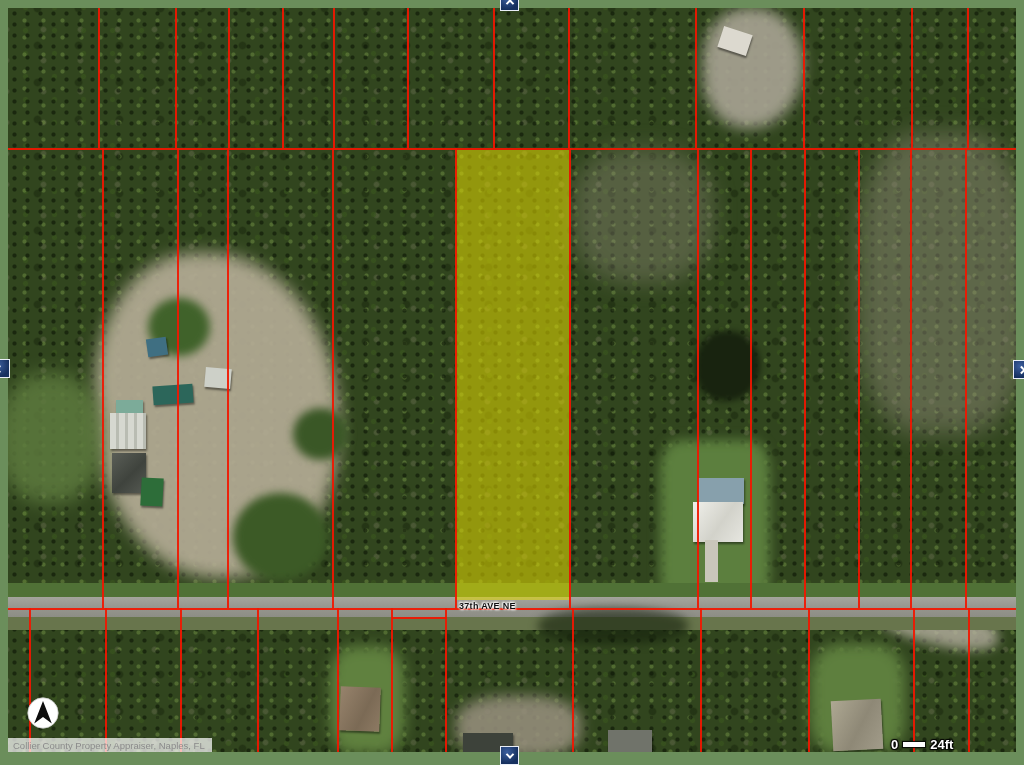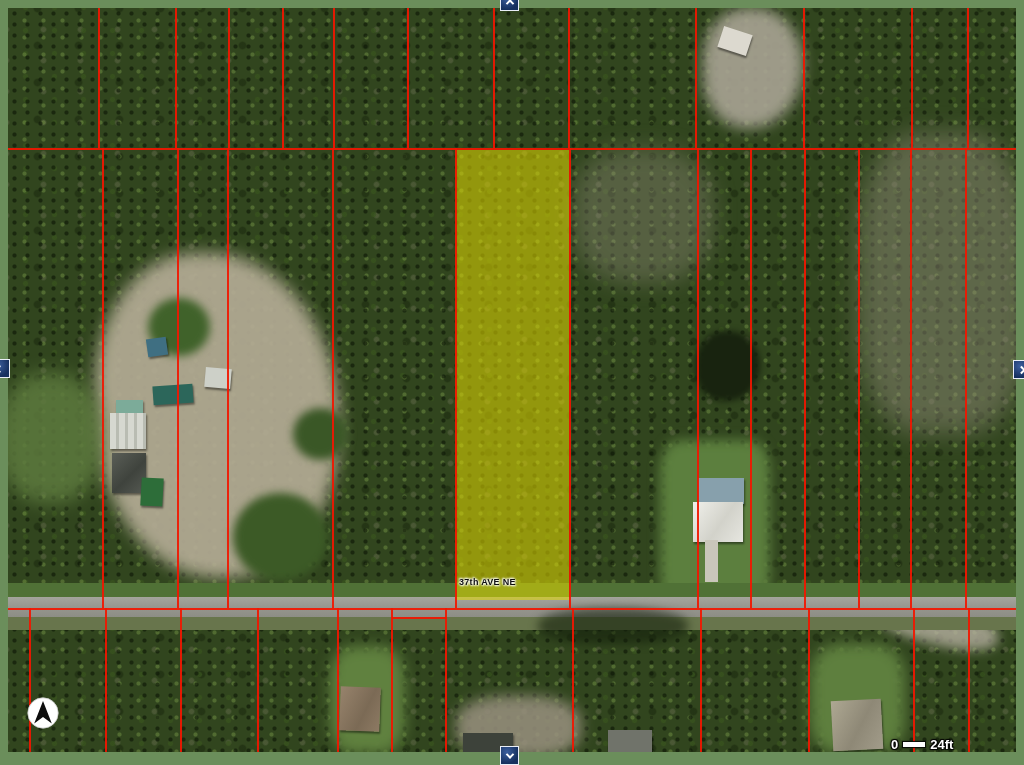--- a/index.html
+++ b/index.html
@@ -18,21 +18,21 @@
     background-size:13px 11px,19px 17px,29px 23px,37px 31px,41px 37px;
     background-position:0 0,7px 4px,3px 11px,17px 6px,9px 19px;}
   .patch{position:absolute;pointer-events:none;}
   .bld{position:absolute;box-shadow:1px 2px 2px rgba(0,0,0,.45);}
   #road-grass-n{position:absolute;left:0;top:575px;width:1008px;height:14px;background:#507136;z-index:3;}
   #road-surface{position:absolute;left:0;top:589px;width:1008px;height:20px;background:linear-gradient(#a5a59d,#95958d 55%,#8d8d85);z-index:3;}
   #road-shoulder-s{position:absolute;left:0;top:609px;width:1008px;height:13px;background:#68754c;z-index:3;}
   #highlight{position:absolute;z-index:4;}
   #parcel-lines{position:absolute;left:0;top:0;width:100%;height:100%;z-index:5;pointer-events:none;}
   .pline{position:absolute;opacity:.92;}
-  #street-label{position:absolute;left:440px;top:569px;z-index:6;font-size:9px;font-weight:bold;color:#101010;letter-spacing:.3px;white-space:nowrap;
+  #street-label{position:absolute;left:440px;top:593px;z-index:6;font-size:9px;font-weight:bold;color:#101010;letter-spacing:.3px;white-space:nowrap;
     text-shadow:0 0 2px #fff,0 0 3px #fff,1px 1px 2px #fff,-1px -1px 2px #fff;padding-left:11px;}
   #compass{position:absolute;left:19px;top:689px;width:32px;height:32px;z-index:7;}
   #attribution{position:absolute;left:0;top:730px;z-index:7;background:rgba(255,255,255,.72);color:#8b8b8b;
     font-size:9.5px;padding:2px 7px 3px 5px;white-space:nowrap;}
   #scalebar{position:absolute;left:883px;top:729px;z-index:7;display:flex;align-items:center;gap:5px;
     color:#fff;font-size:13px;font-weight:bold;
     text-shadow:1px 1px 1px #000,-1px -1px 1px #000,1px -1px 1px #000,-1px 1px 1px #000;}
   #scalebar .bar{display:inline-block;width:22px;height:5px;background:#fff;box-shadow:0 0 1px 1px rgba(0,0,0,.8);}
   .navbtn{position:absolute;width:19px;height:19px;z-index:9;border:1px solid #e9eef7;
     background:radial-gradient(circle at 35% 30%, #3c5f9e, #16305f 70%);
@@ -130,20 +130,21 @@
         <div class="pline" style="left: 384px; top: 609px; width: 55px; height: 2px; background: rgb(242, 22, 0);"></div>
       </div>
 
     <div id="street-label">37th AVE NE</div>
 
     <svg id="compass" viewBox="0 0 40 40">
       <circle cx="20" cy="20" r="19" fill="#ffffff" stroke="#c9c9c9" stroke-width="1"></circle>
       <path d="M20 5 L31 33 L20 25 L9 33 Z" fill="#0d0d0d"></path>
     </svg>
 
+    <div id="attribution">Collier County Property Appraiser, Naples, FL</div>
 
     <div id="scalebar">
       <span>0</span>
       <span class="bar"></span>
       <span>24ft</span>
     </div>
   </div>
 
   <button class="navbtn" style="left:500px;top:-8px;">
     <span class="chev up"></span>

